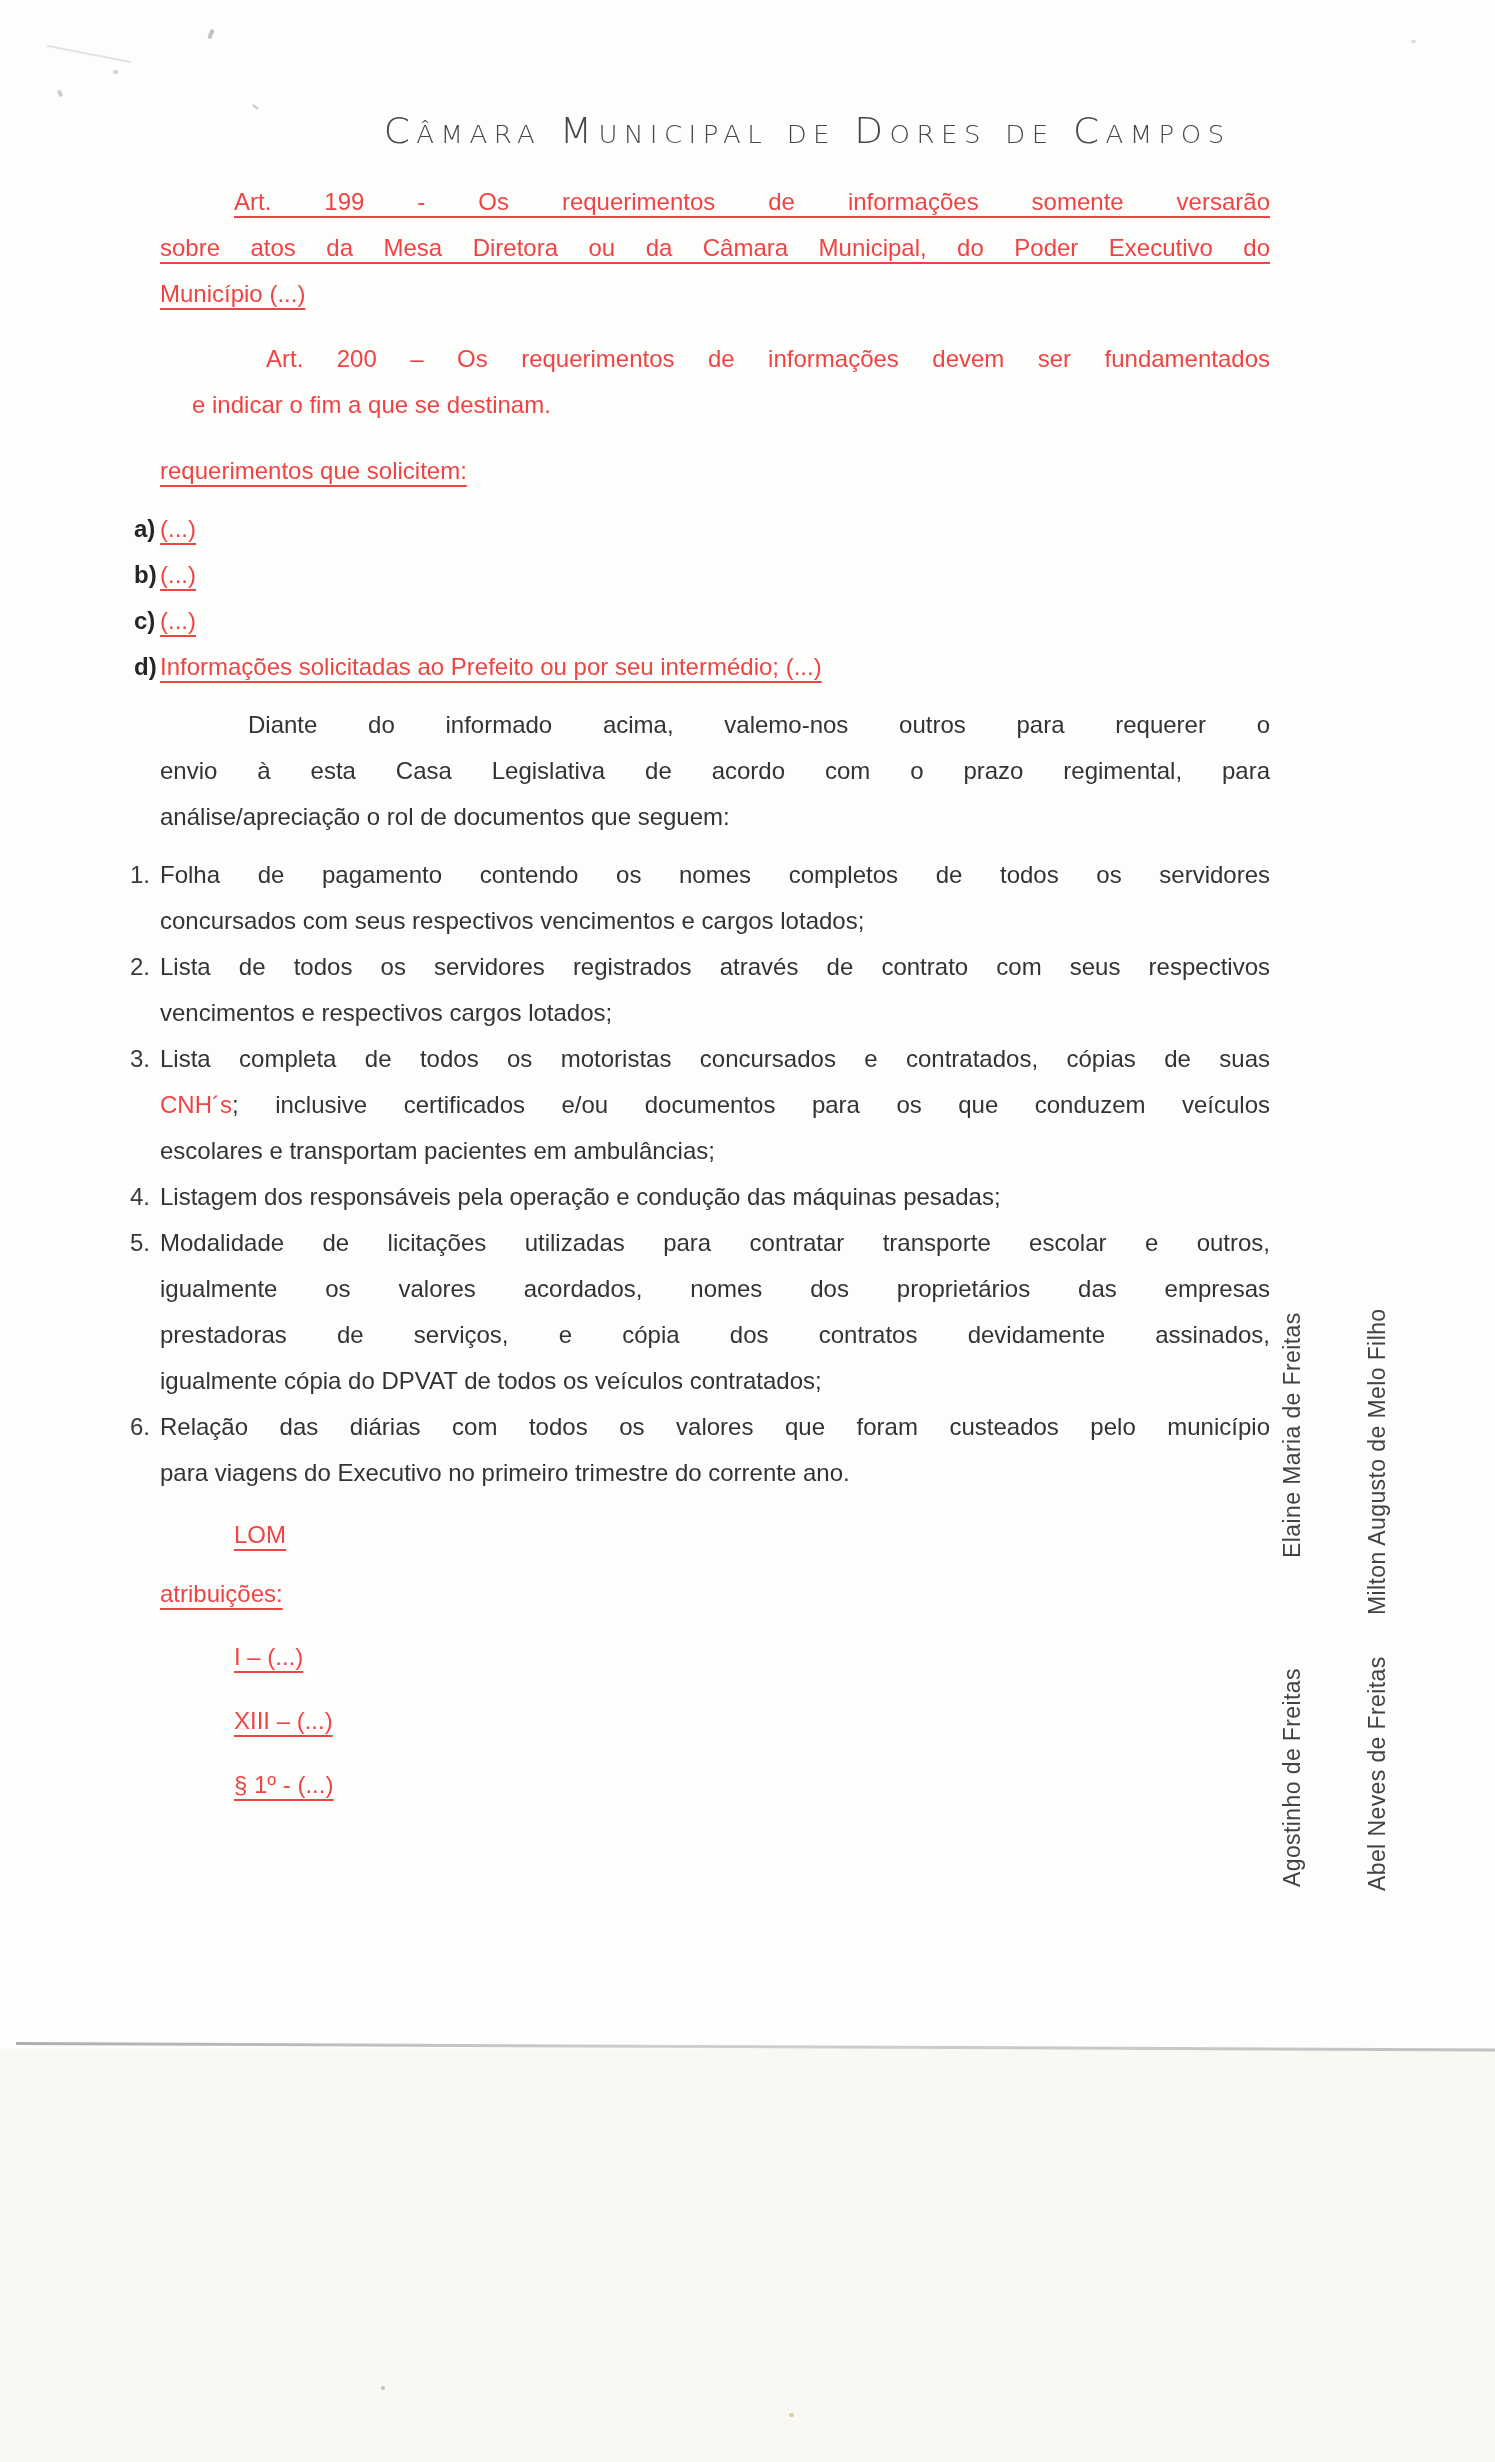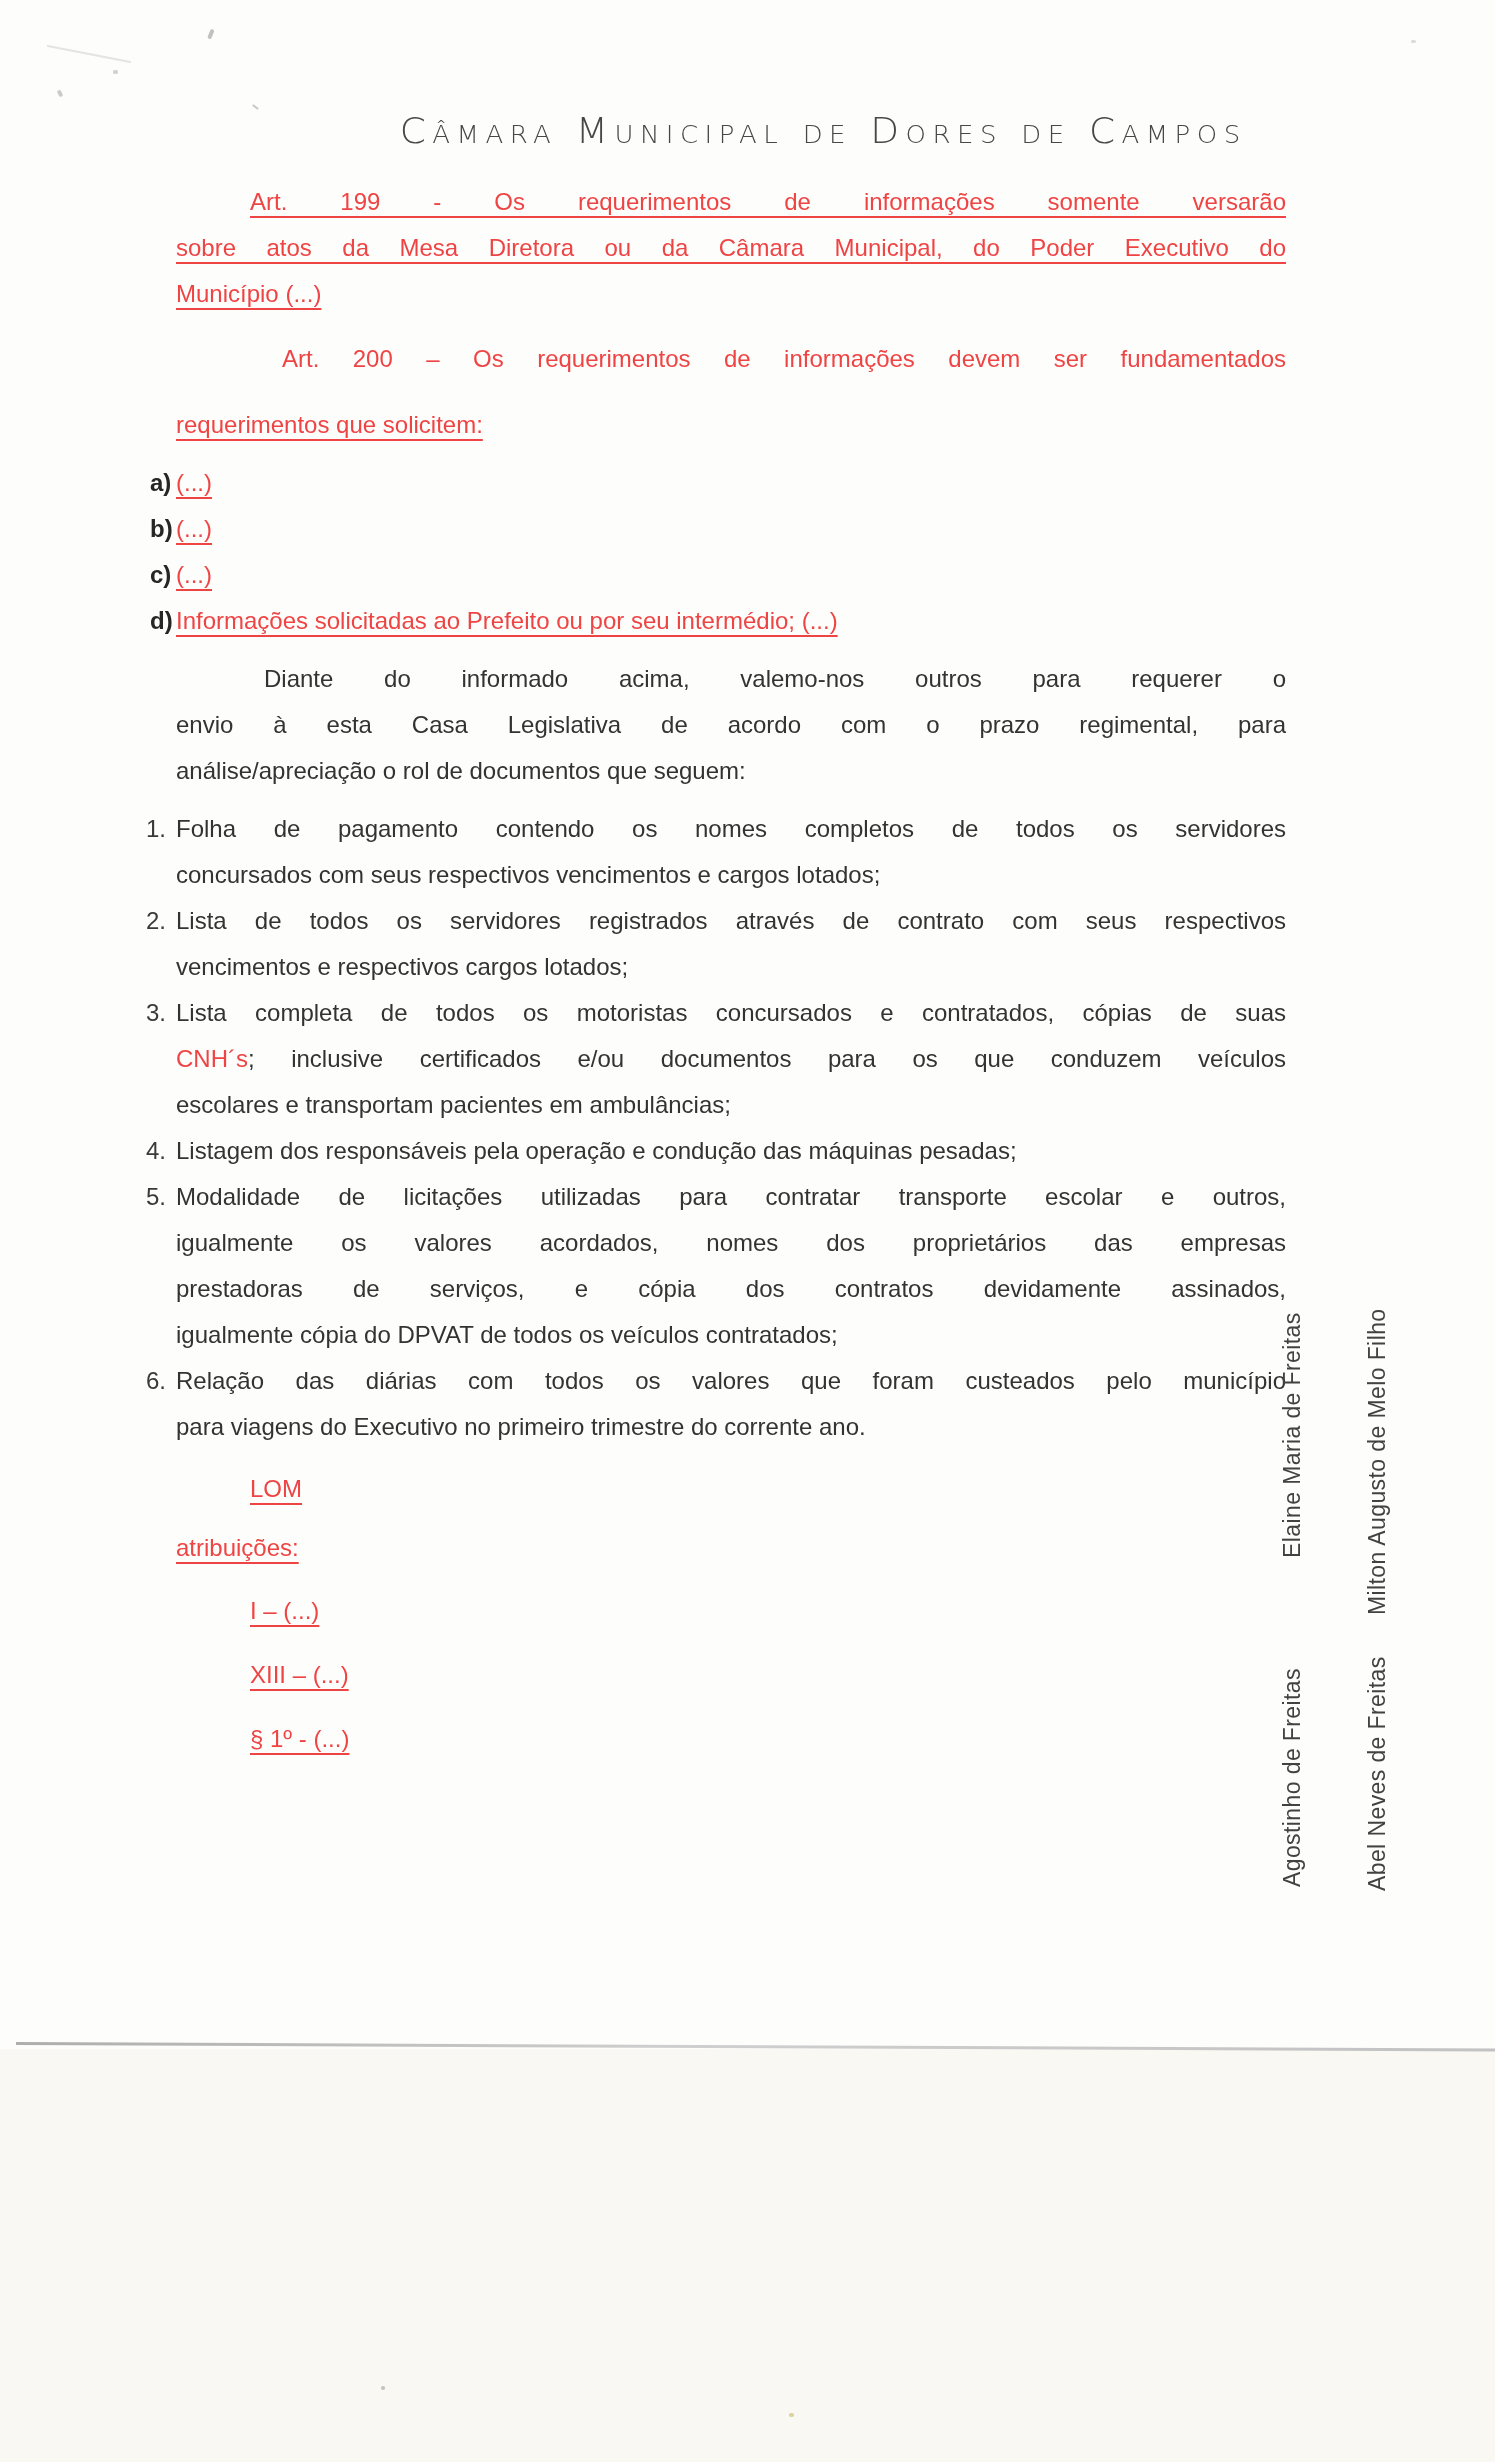--- a/index.html
+++ b/index.html
@@ -42,21 +42,21 @@
     font-family:"DejaVu Sans","Liberation Sans",sans-serif;
     font-weight:200;
     font-variant:small-caps;
     font-size:36px;line-height:47px;
     letter-spacing:6.2px;
     color:#474747;
     white-space:nowrap;
   }
   
   .content{
-    position:absolute;left:176px;top:0;width:1110px;
+    position:absolute;left:160px;top:0;width:1110px;
     font-size:24px;line-height:46px;
   }
   .ln{min-height:46px;}
   .jl{text-align:justify;text-align-last:justify;}
   .b{font-weight:normal;color:#ef4444;}
   .u{text-decoration:underline;text-decoration-thickness:2.2px;text-underline-offset:6.2px;}
   .ind{padding-left:74px;}
   .ind2{padding-left:88px;}
   .sec{margin:0;}
   #p-art199{margin-top:21px;}
@@ -105,20 +105,21 @@
     </div>
 
     <div class="sec" id="p-art199">
       <div class="ln jl b u ind">Art. 199 - Os requerimentos de informações somente versarão</div>
       <div class="ln jl b u">sobre atos da Mesa Diretora ou da Câmara Municipal, do Poder Executivo do</div>
       <div class="ln b u" style="display:table">Município (...)</div>
     </div>
 
     <div class="sec" id="p-art200">
       <div class="ln jl b ind">Art. 200 – Os requerimentos de informações devem ser fundamentados</div>
+      <div class="ln b">e indicar o fim a que se destinam.</div>
     </div>
 
     <div class="sec" id="p-inciso">
       <div class="ln b u" style="display:table">requerimentos que solicitem:</div>
     </div>
 
     <div class="sec" id="list-letters">
       <div class="ln li">
         <span class="mk">a)</span>
         <span class="b u">(...)</span>

